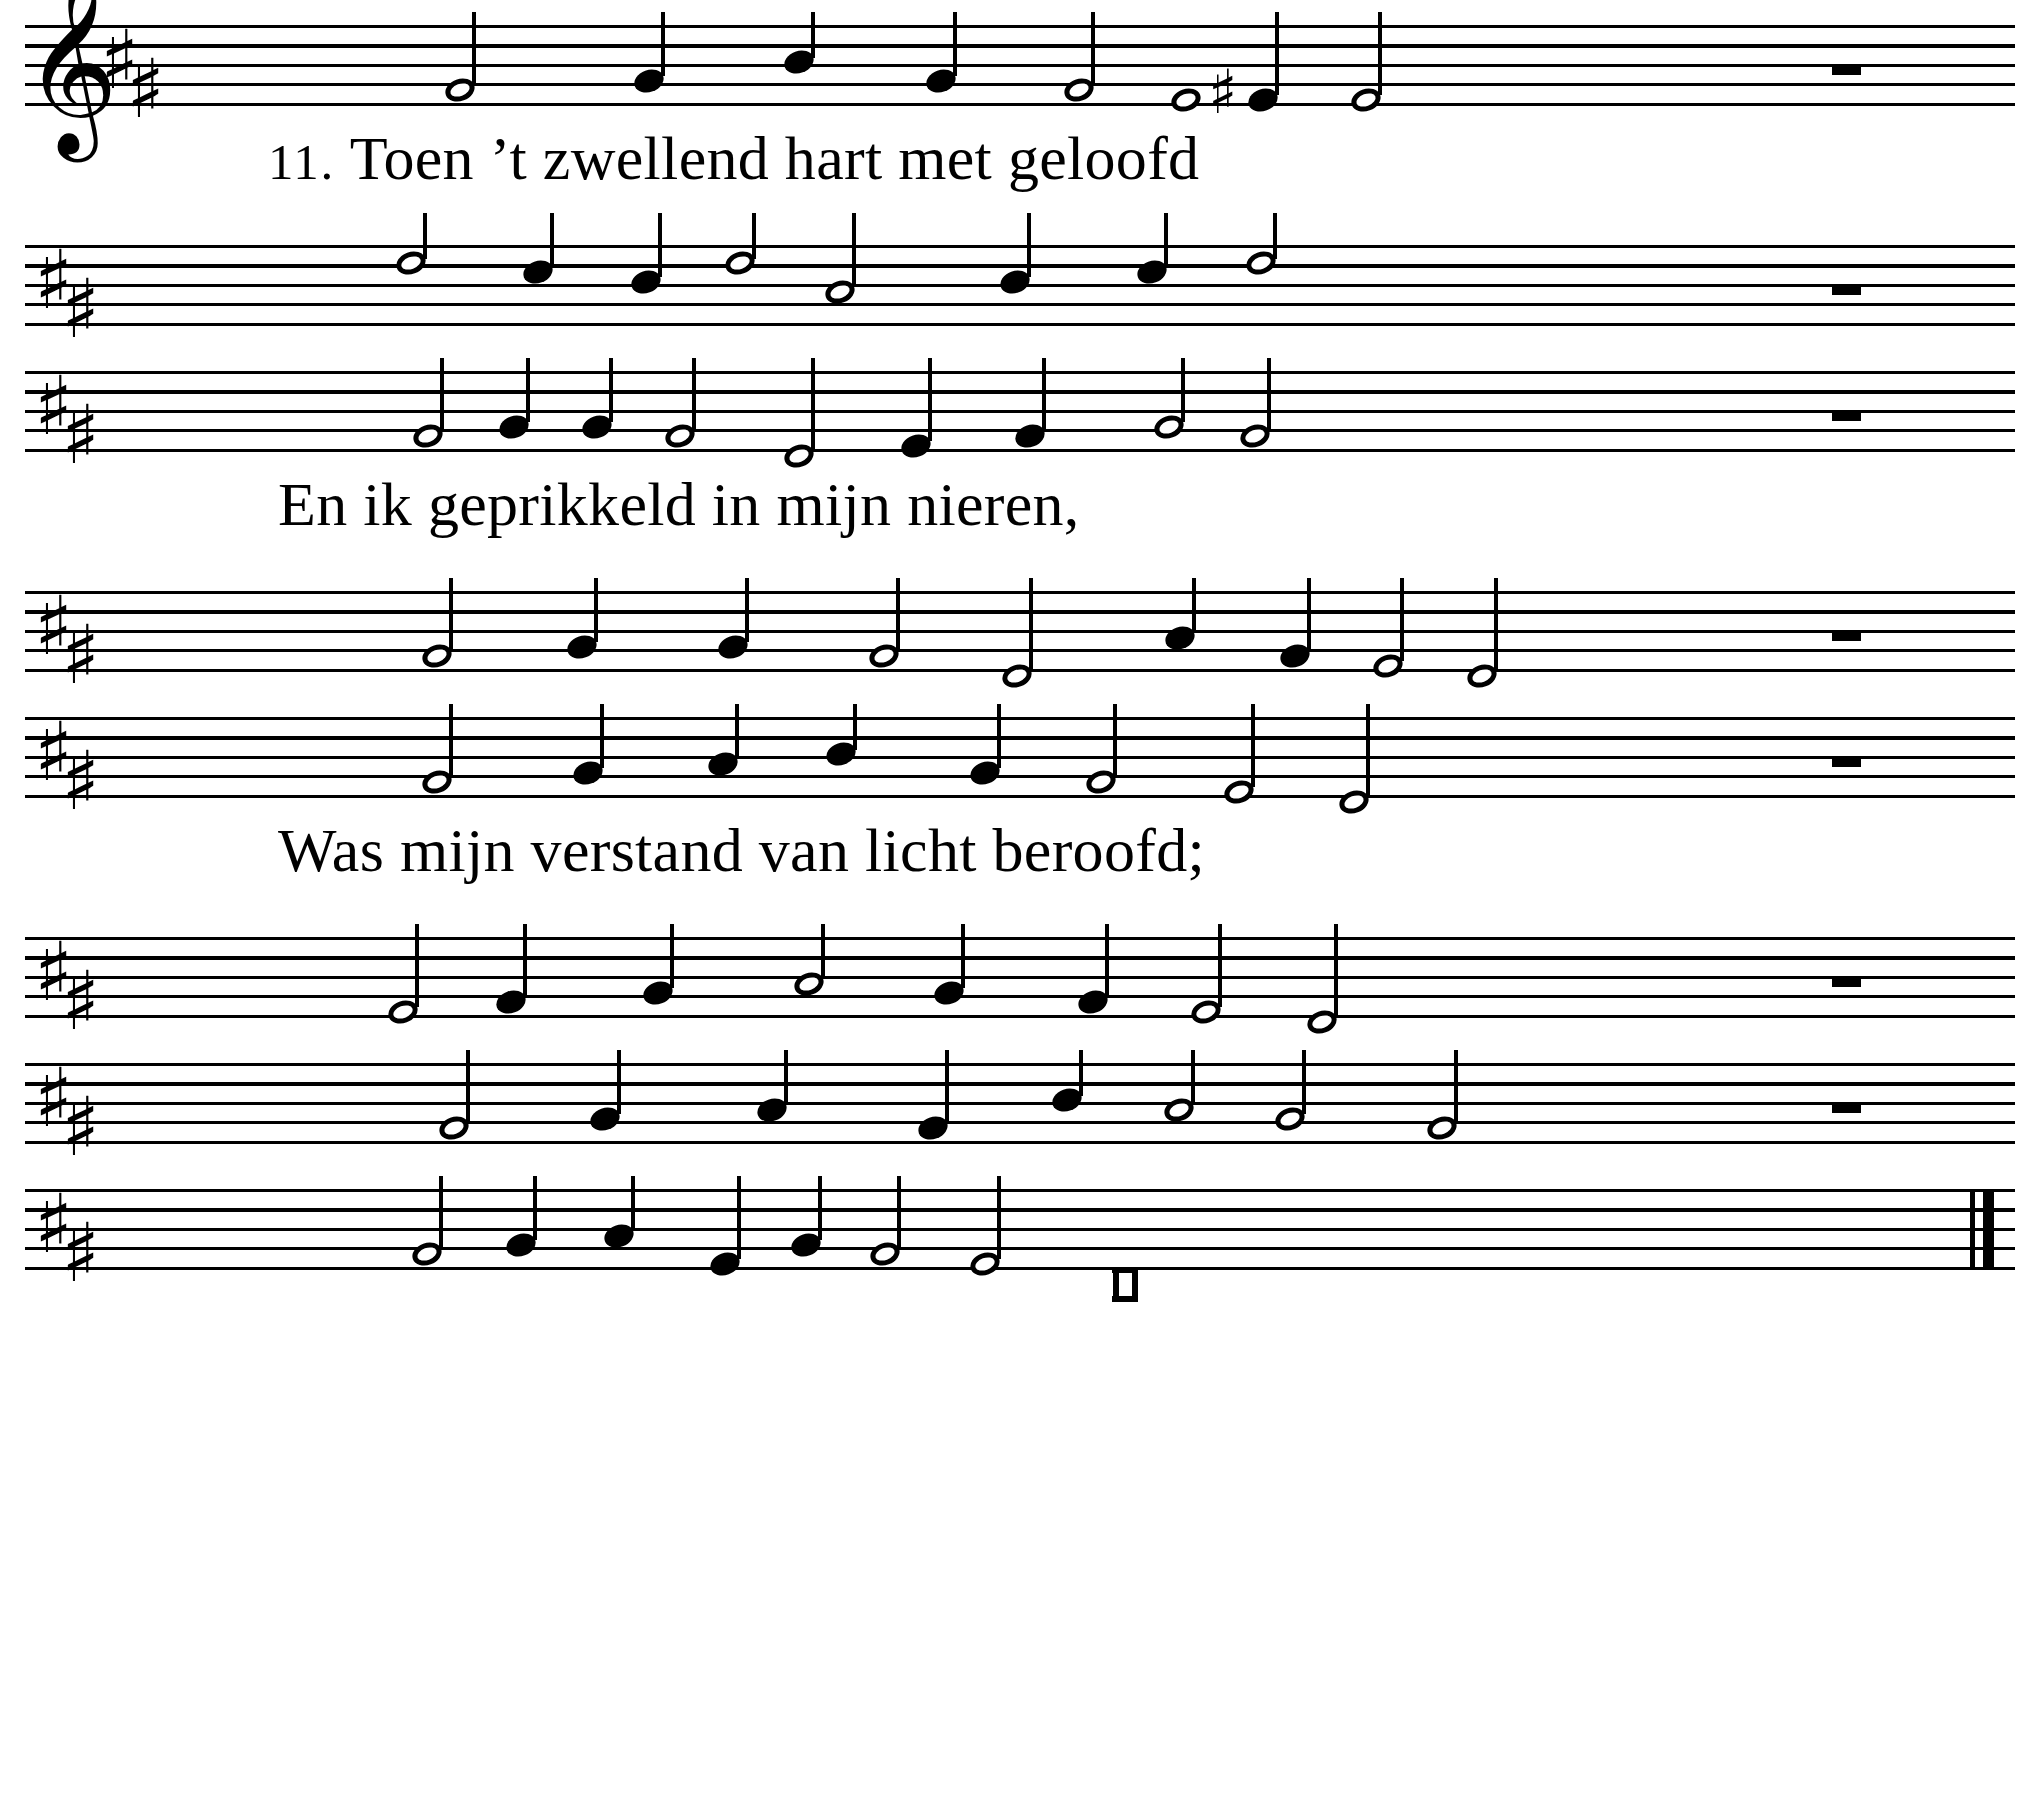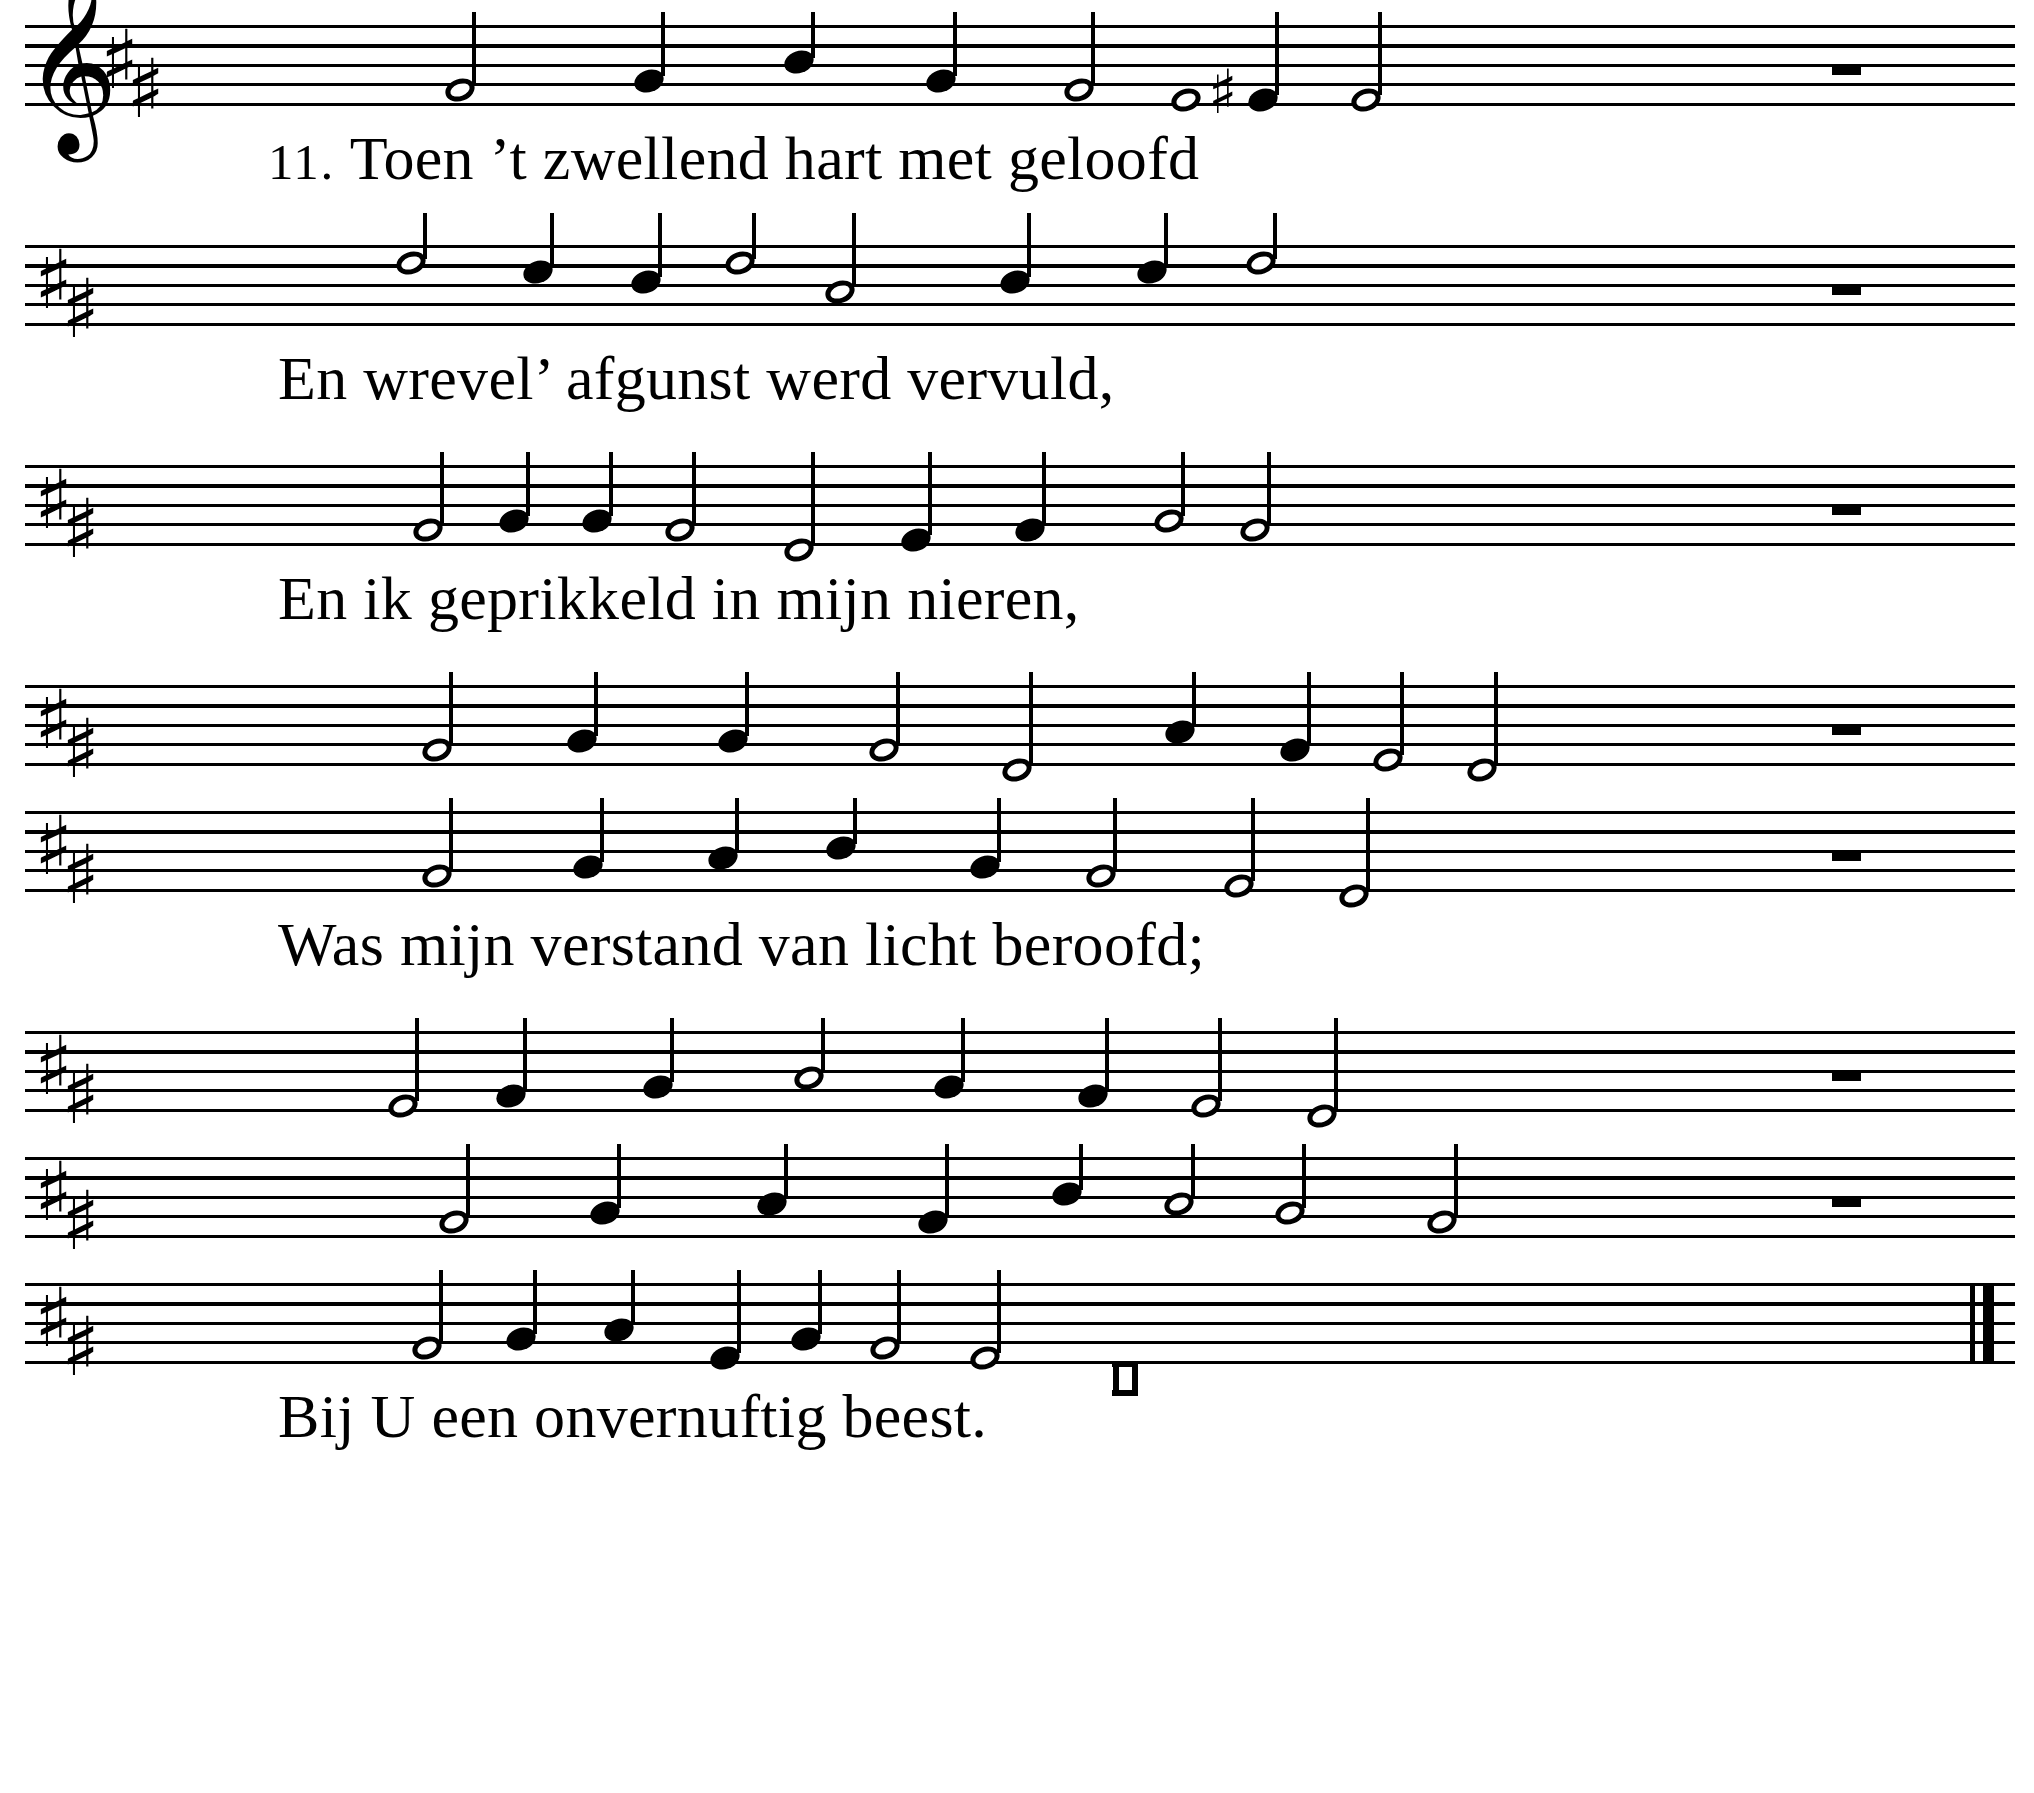--- a/index.html
+++ b/index.html
@@ -225,21 +225,20 @@
       <div class="stem" style="left:1027px; top:-6.7px; height:64px;"></div>
 
       <div class="note filled" style="left:1137px; top:41px;"></div>
       <div class="stem" style="left:1164px; top:-6.7px; height:54px;"></div>
 
       <div class="note open" style="left:1246px; top:32px;"></div>
       <div class="stem" style="left:1273px; top:-6.7px; height:46px;"></div>
 
       <div class="rest" style="left:1832px; top:64px;"></div>
     </div>
-    <div class="lyric"><span>En wrevel’ afgunst werd vervuld,</span></div>
   </div>
 
   <div class="system">
     <div class="staff-block">
       <div class="staff-lines">
         <div class="ln"></div>
           <div class="ln"></div>
           <div class="ln"></div>
           <div class="ln"></div>
           <div class="ln"></div>
@@ -474,17 +473,16 @@
       <div class="stem" style="left:897px; top:11.8px; height:74px;"></div>
 
       <div class="note open" style="left:970px; top:89px;"></div>
       <div class="stem" style="left:997px; top:11.8px; height:83px;"></div>
 
       <div class="fermata-bar" style="left:1113px; top:103px;"></div>
 
       <div class="final-barline" style="left:1970px;"></div>
       <div class="final-barline thick" style="left:1983px;"></div>
     </div>
-    <div class="lyric"><span>Bij U een onvernuftig beest.</span></div>
   </div>
 
 </div>
 
 
 </body></html>

